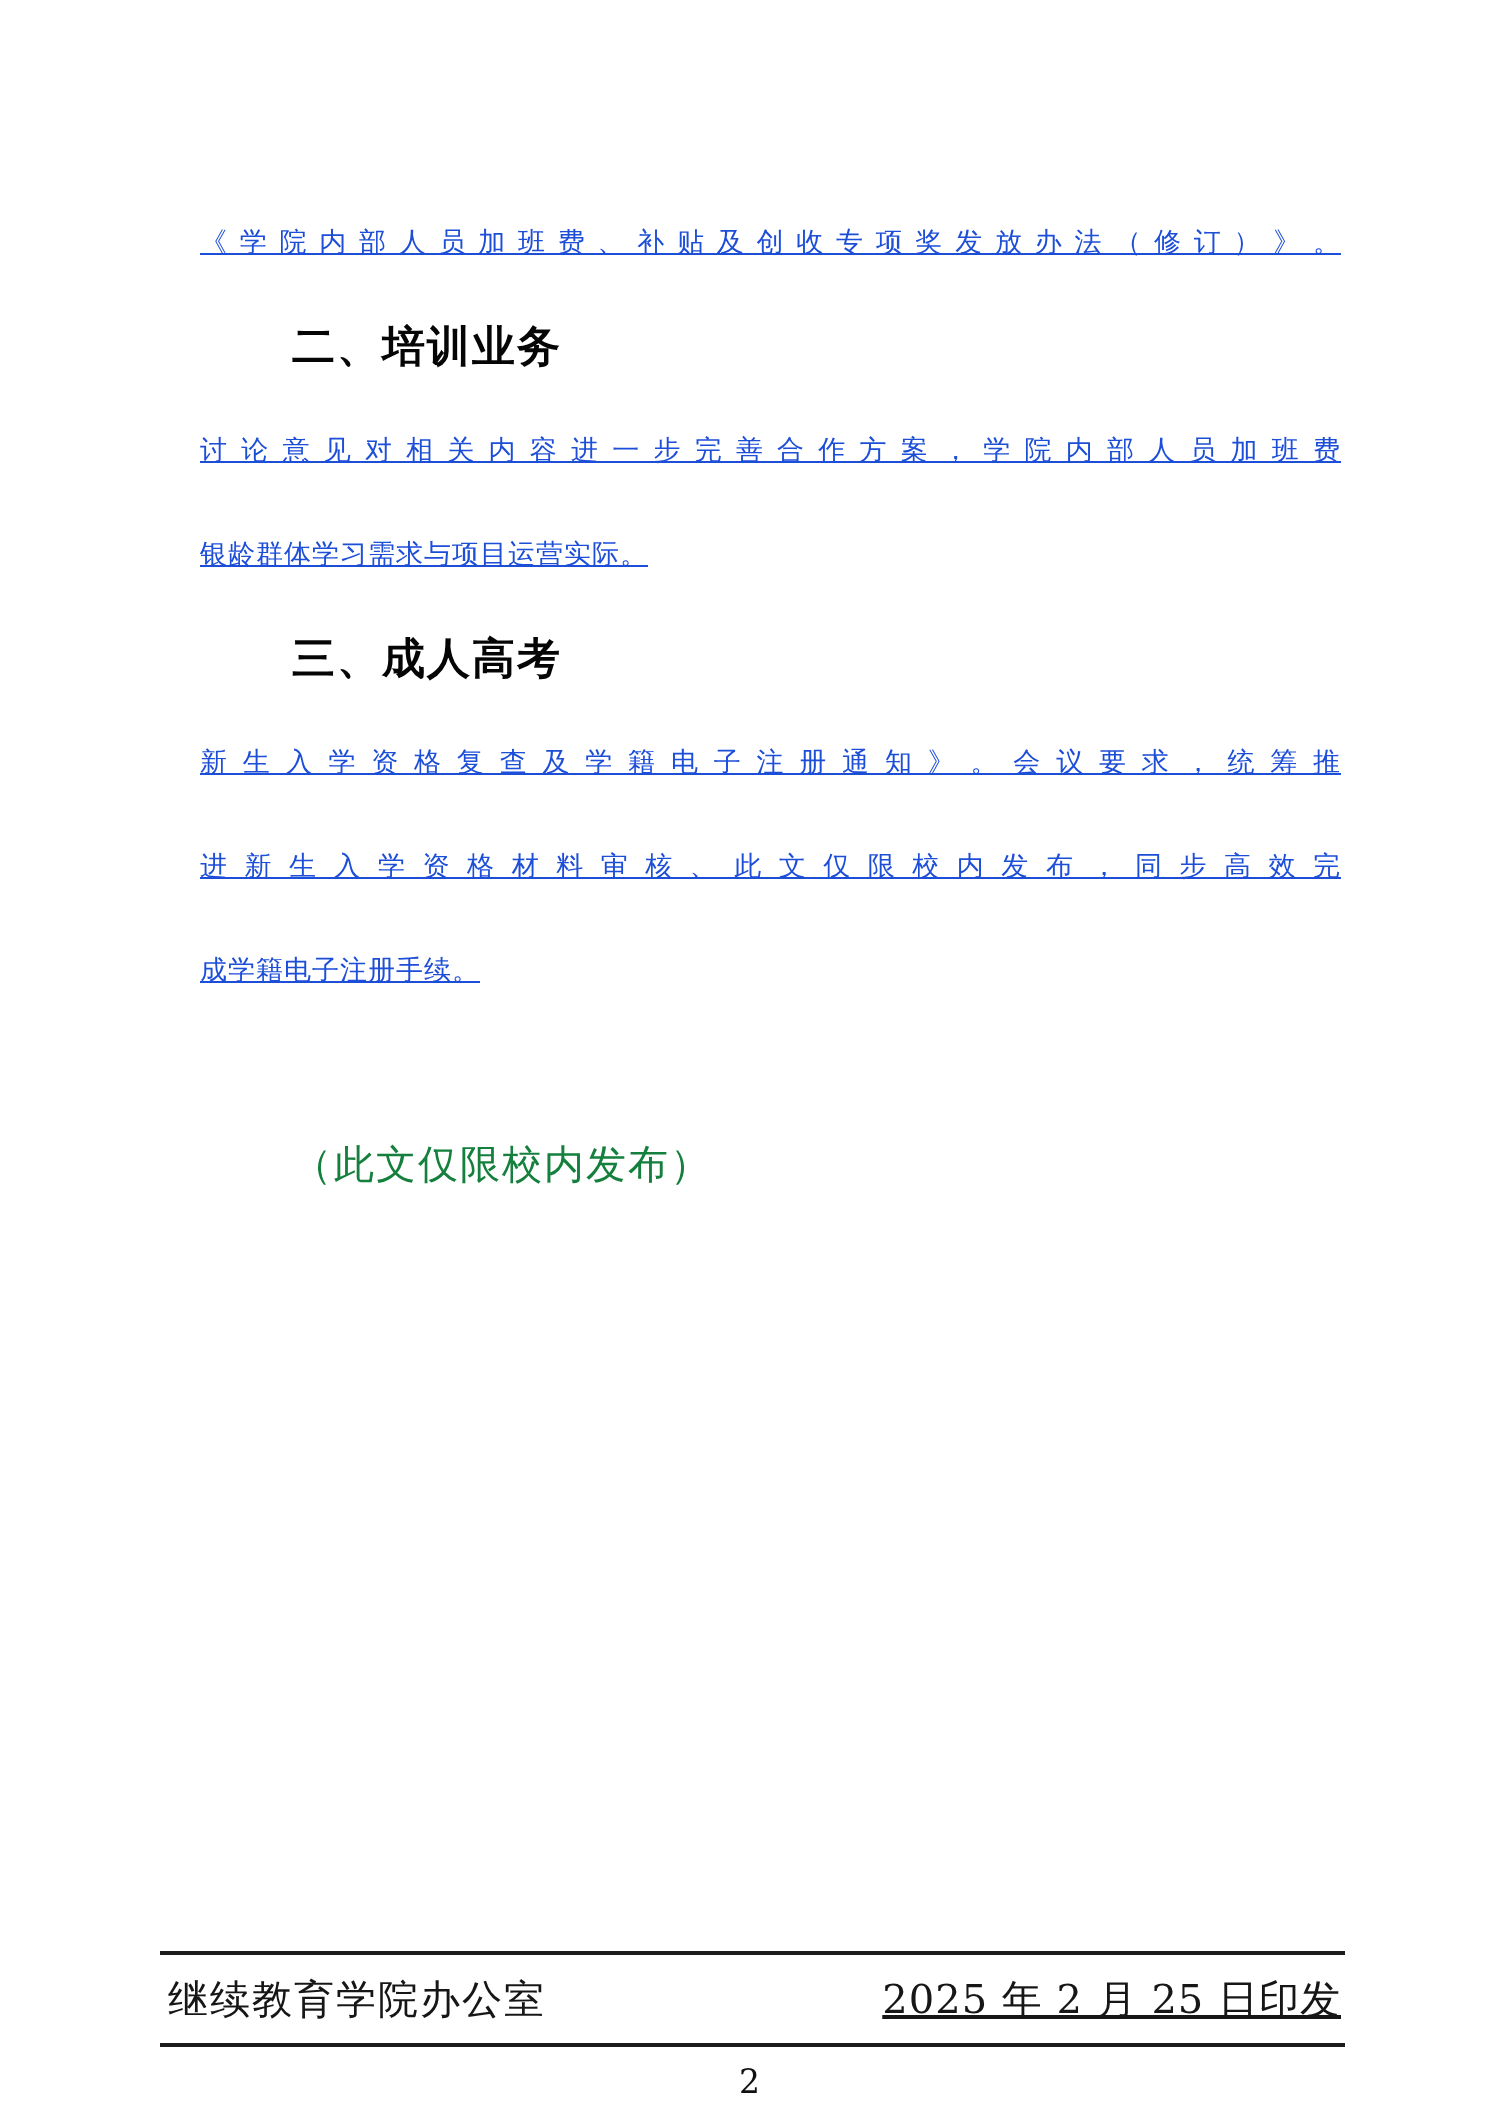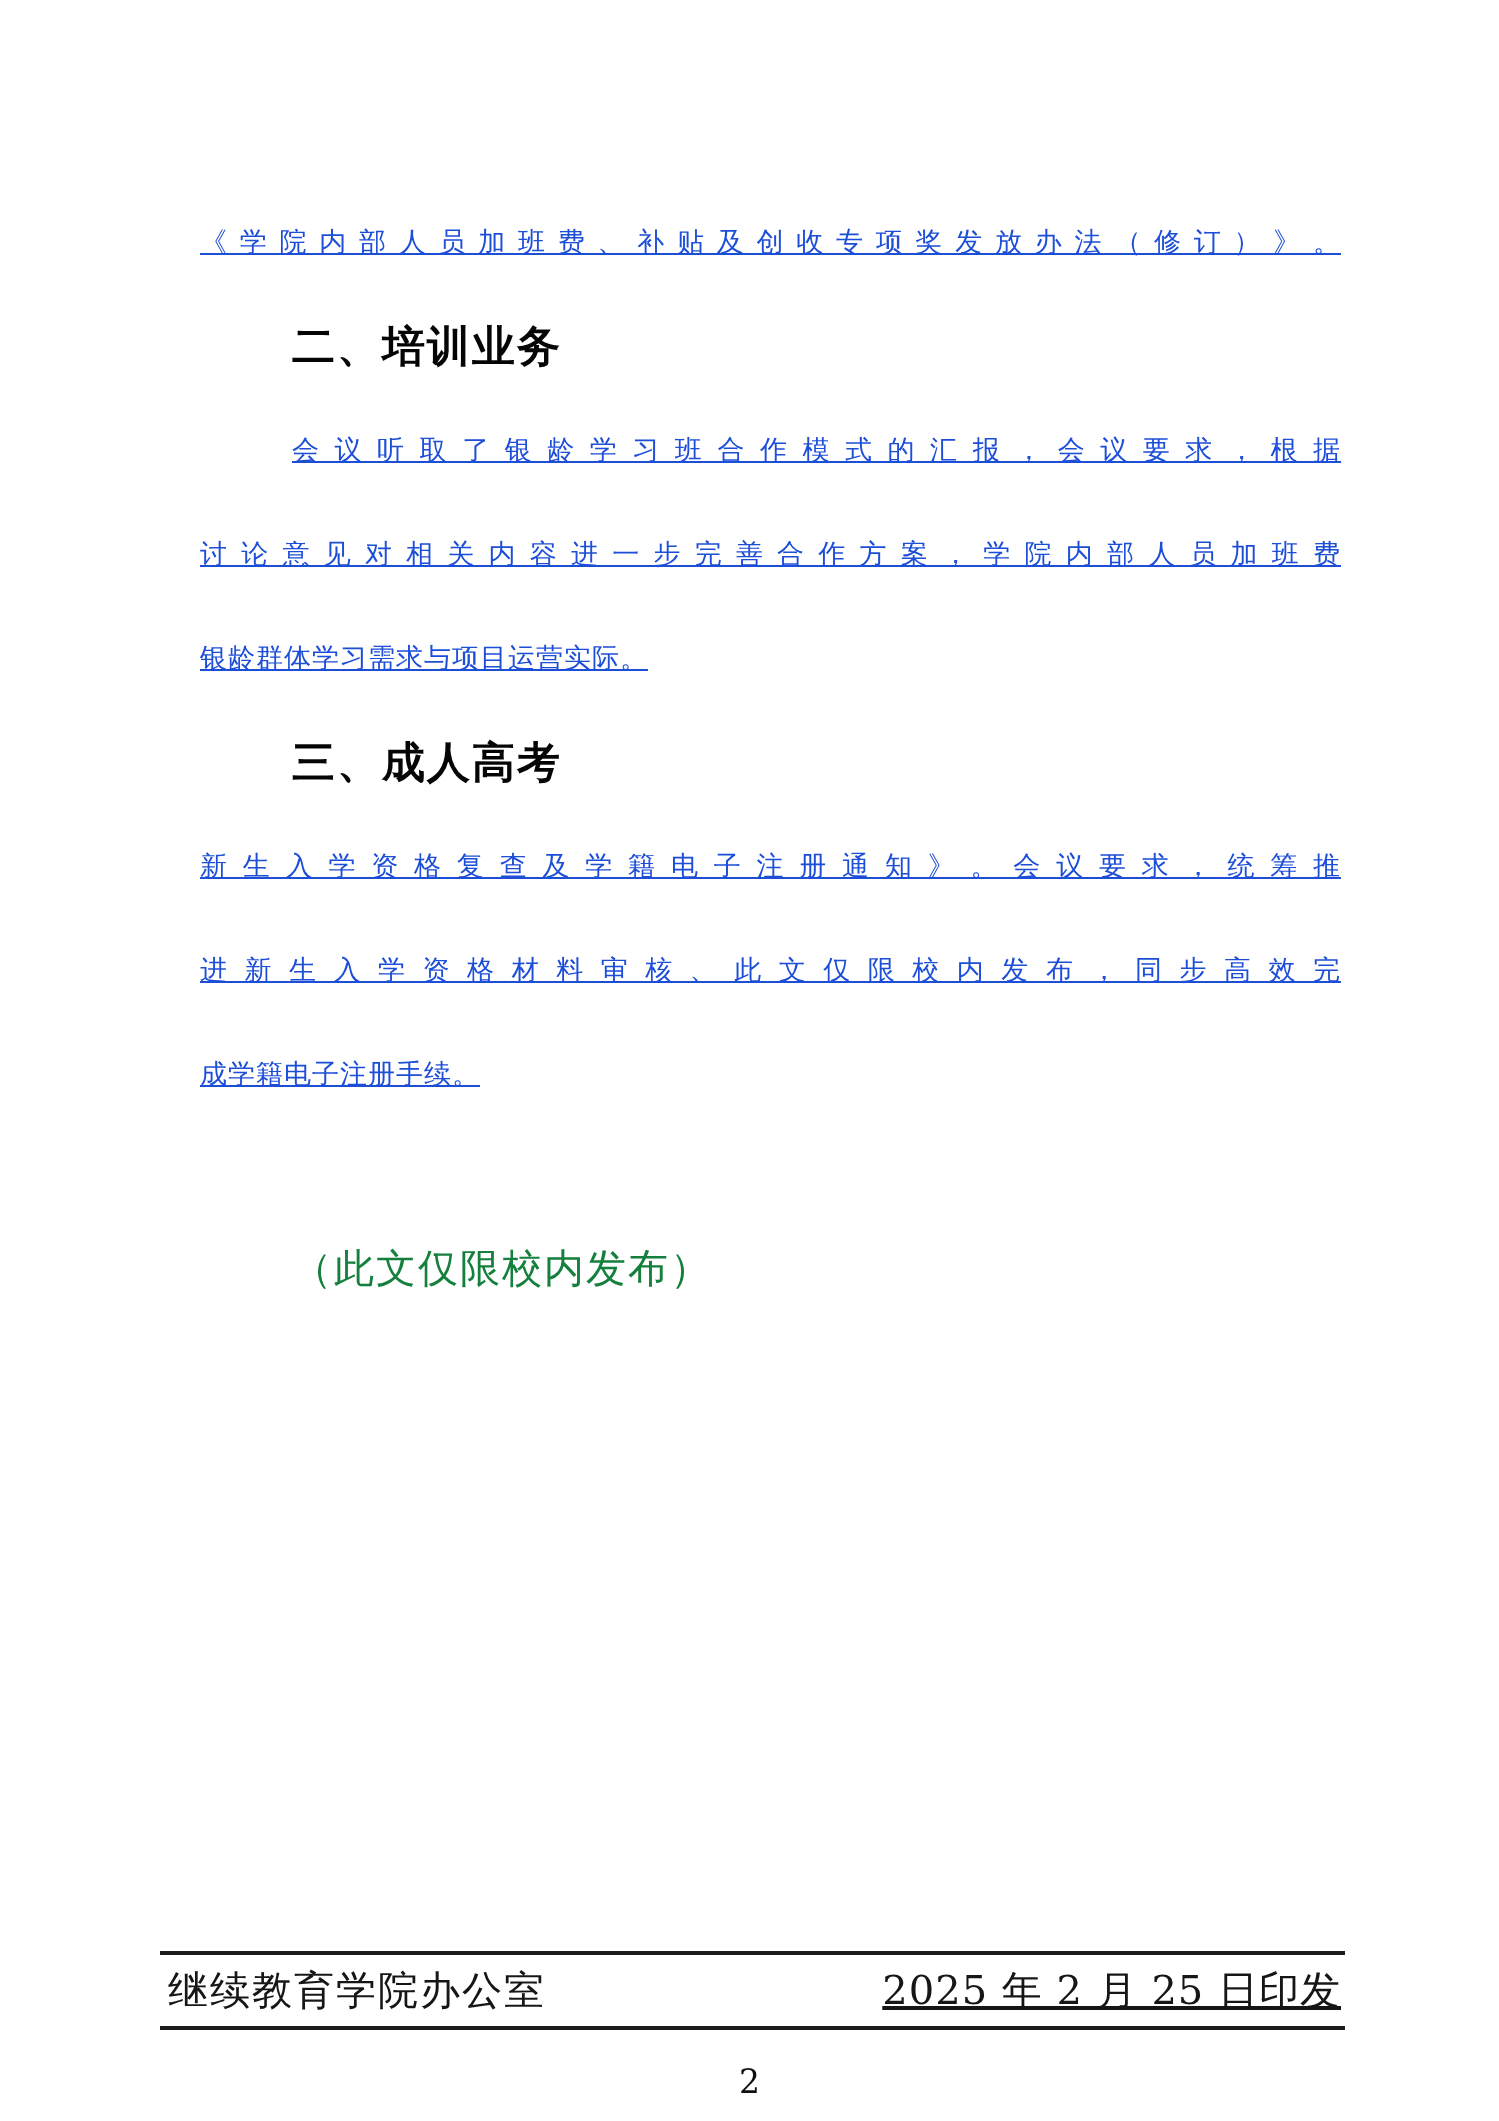--- a/index.html
+++ b/index.html
@@ -80,21 +80,21 @@
     position: absolute;
     left: 160px;
     right: 154px;
     top: 1951px;
   }
   .footer-divider {
     height: 0;
     border-top: 4px solid #1c1c1c;
   }
   .footer-row {
-    height: 71px;
+    height: 88px;
     line-height: 71px;
     display: flex;
     justify-content: space-between;
     align-items: center;
     font-size: 40px;
     color: #161616;
     padding-left: 8px;
     padding-right: 4px;
   }
   .footer-issuer {
@@ -116,21 +116,20 @@
   }
 </style>
 </head>
 <body>
 
 <div class="doc">
 
   <div class="line justify">《学院内部人员加班费、补贴及创收专项奖发放办法（修订）》。</div>
 
   <div class="heading">二、培训业务</div>
-  <div class="line indent justify">会议听取了银龄学习班合作模式的汇报，会议要求，根据</div>
   <div class="line justify">讨论意见对相关内容进一步完善合作方案，学院内部人员加班费</div>
   <div class="line">银龄群体学习需求与项目运营实际。</div>
 
   <div class="heading">三、成人高考</div>
   <div class="line justify">新生入学资格复查及学籍电子注册通知》。会议要求，统筹推</div>
   <div class="line justify">进新生入学资格材料审核、此文仅限校内发布，同步高效完</div>
   <div class="line">成学籍电子注册手续。</div>
 
 
   <div class="note-line">（此文仅限校内发布）</div>

